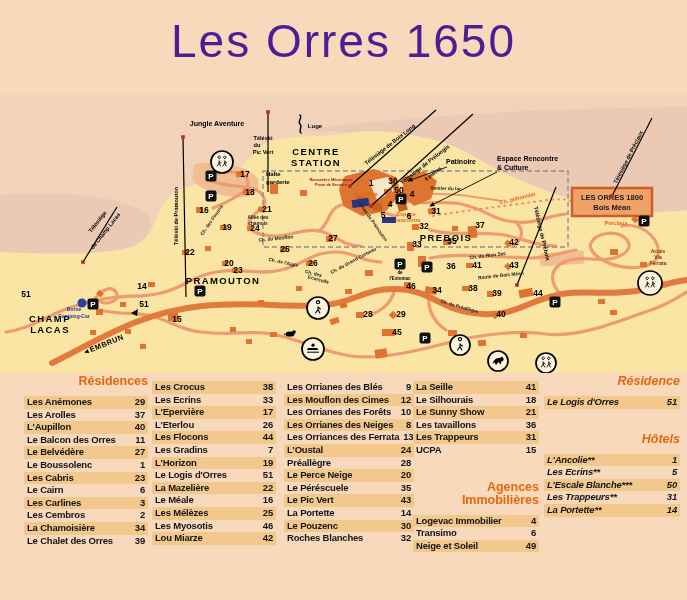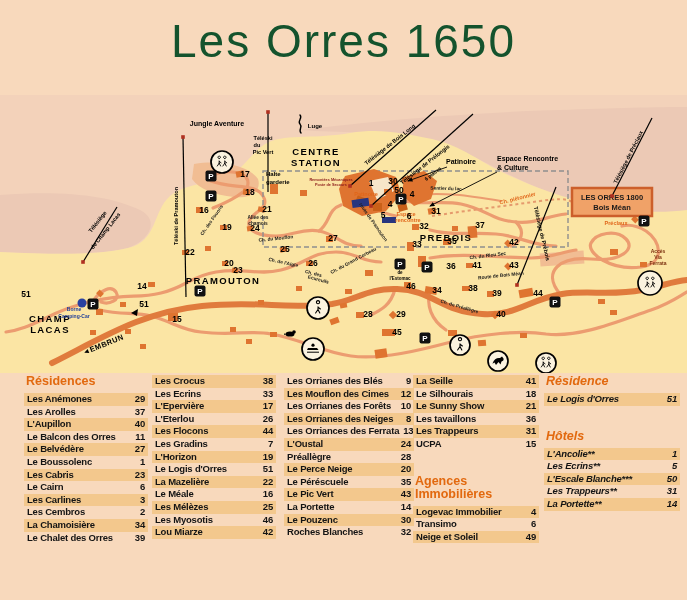--- a/index.html
+++ b/index.html
@@ -1,20 +1,20 @@
 <!DOCTYPE html>
 <html><head>
 <meta charset="utf-8">
 <style>
   html,body{margin:0;padding:0;}
   body{width:687px;height:600px;background:#F8D9BC;position:relative;overflow:hidden;
        font-family:"Liberation Sans",sans-serif;color:#141414;}
   
   #title{position:absolute;top:14px;left:0;width:687px;text-align:center;margin:0;
-         font-size:46px;font-weight:normal;letter-spacing:2px;color:#14532d;}
+         font-size:46px;font-weight:normal;letter-spacing:2px;color:#4c1d95;}
   
   #map{position:absolute;left:0;top:95px;}
   .mlbl-street{font:bold 4.8px "Liberation Sans",sans-serif;fill:#1a1a1a;}
   .mlbl-lift{font:bold 5.6px "Liberation Sans",sans-serif;fill:#000;}
   .mlbl-lift-sm{font:bold 5px "Liberation Sans",sans-serif;fill:#000;}
   .mlbl-area{font:bold 9.5px "Liberation Sans",sans-serif;fill:#000;letter-spacing:1.4px;}
   .mlbl-area-sm{font:bold 7.5px "Liberation Sans",sans-serif;fill:#000;letter-spacing:.5px;}
   .mlbl-plain{font:bold 7px "Liberation Sans",sans-serif;fill:#000;}
   .mlbl-plain-sm{font:bold 6px "Liberation Sans",sans-serif;fill:#000;}
   .mlbl-orange-sm{font:bold 5.5px "Liberation Sans",sans-serif;fill:#E0661A;}
@@ -22,28 +22,28 @@
   .mlbl-tiny-red{font:bold 3.8px "Liberation Sans",sans-serif;fill:#8B1A1A;}
   .mlbl-via{font:bold 5px "Liberation Sans",sans-serif;fill:#7A2E0E;}
   .mlbl-blue-sm{font:bold 5px "Liberation Sans",sans-serif;fill:#1F3D99;}
   .mnum{font:bold 8.5px "Liberation Sans",sans-serif;fill:#000;}
   .pletter{font:bold 8px "Liberation Sans",sans-serif;fill:#fff;}
   .boxline{font:bold 7.5px "Liberation Sans",sans-serif;fill:#1a1a1a;}
   
   .dir-col{position:absolute;top:373px;}
   #col1{left:24px;width:124px;} #col2{left:152px;width:124px;} #col3{left:284px;width:130px;}
   #col4{left:413px;width:126px;} #col5{left:544px;width:136px;font-style:italic;}
-  .dir-header{color:#E2690F;font-weight:bold;font-size:12.5px;line-height:13px;margin:2px 0 5px 2px;}
+  .dir-header{color:#E2690F;font-weight:bold;font-size:12.5px;line-height:13px;margin:2px 0 5px 2px;text-align:right;}
   .dir-header.gap{margin-top:24px;}
   .dir-row{display:flex;justify-content:space-between;align-items:center;
            font-size:9.5px;font-weight:bold;line-height:12.6px;height:12.6px;
            padding:0 3px;letter-spacing:-0.2px;white-space:nowrap;}
   .dir-row.shaded{background:#F3C88D;}
   .dir-row .num{margin-left:4px;}
-  .dir-list{margin-top:2px;}
+  .dir-list{margin-top:8px;}
 </style>
 </head>
 <body>
 
 <h1 id="title">Les Orres 1650</h1>
 
 <svg id="map" width="687" height="278" viewBox="0 95 687 278">
   <defs>
     <marker id="ah" markerWidth="7" markerHeight="7" refX="5" refY="2.5" orient="auto">
       <path d="M0,0 L6,2.5 L0,5 Z" fill="#000"></path>

